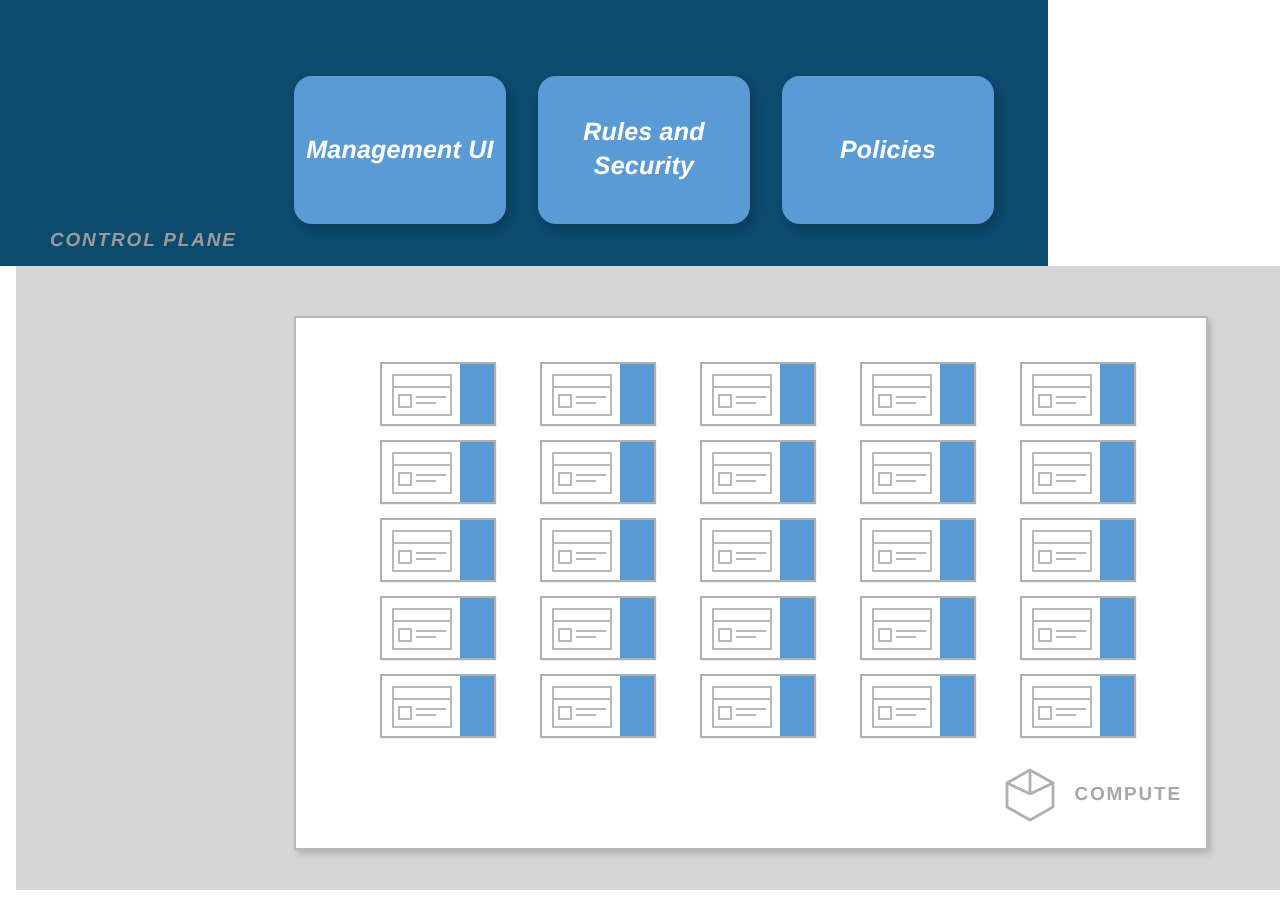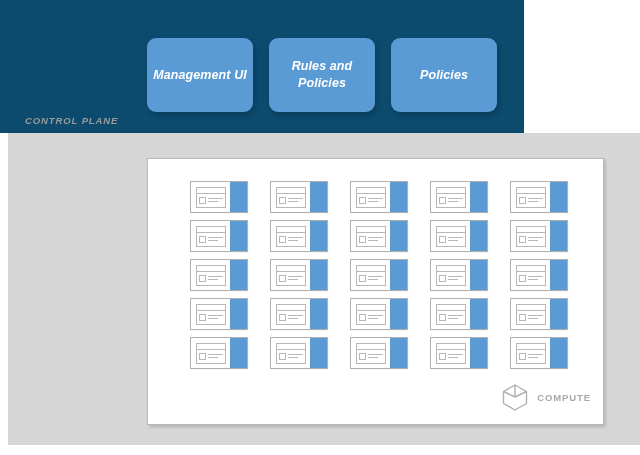--- a/index.html
+++ b/index.html
@@ -187,21 +187,21 @@
 </head>
 <body>
 
 <div id="control-plane">
 
   <div id="control-cards">
     <div class="plane-card">
       <span>Management UI</span>
     </div>
     <div class="plane-card">
-      <span>Rules and Policies</span>
+      <span>Rules and Security</span>
     </div>
     <div class="plane-card">
       <span>Policies</span>
     </div>
   </div>
 
   <div class="plane-label" id="control-plane-label">CONTROL PLANE</div>
 </div>
 
 <div class="plane-label" id="data-plane-label">DATA PLANE</div>

